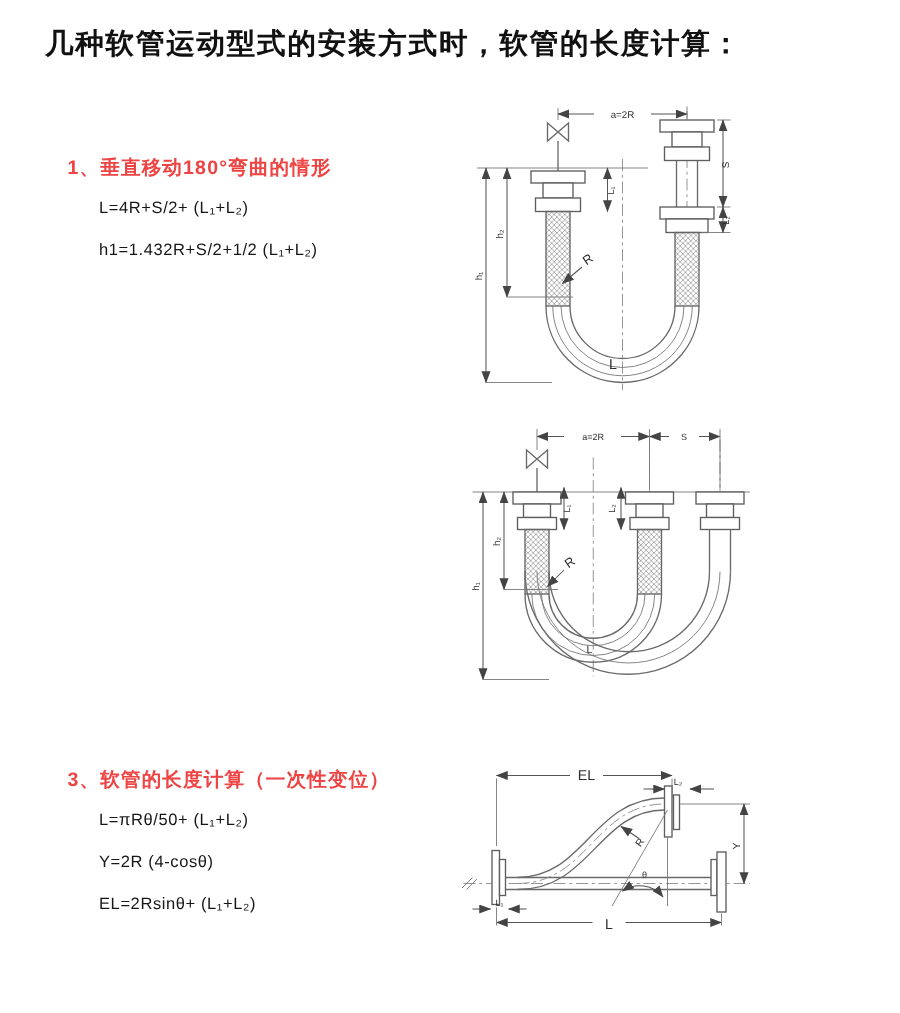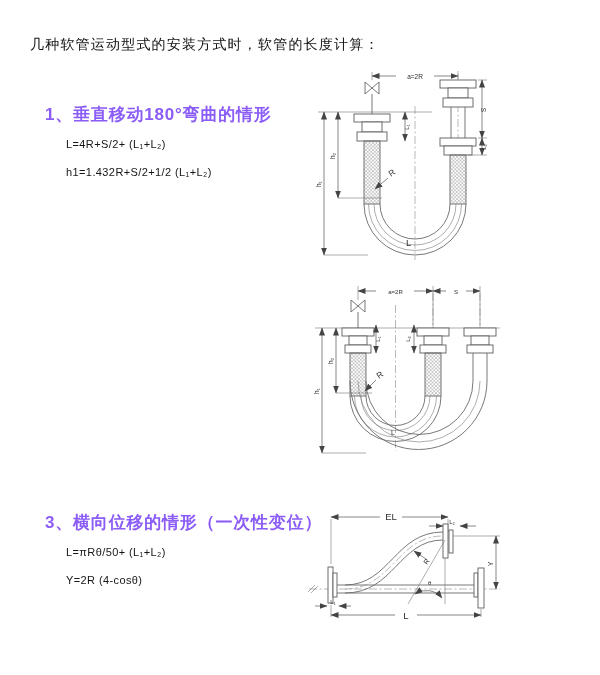--- a/index.html
+++ b/index.html
@@ -1,23 +1,23 @@
 <!DOCTYPE html>
 <html><head>
 <meta charset="utf-8">
 <style>
   html,body{margin:0;padding:0;}
   body{width:600px;height:675px;background:#ffffff;position:relative;overflow:hidden;
        font-family:"Liberation Sans","DejaVu Sans",sans-serif;color:#1c1c1c;}
   .page{position:absolute;inset:0;background:#fff;}
-  .page-title{position:absolute;left:30px;top:36px;font-size:14px;font-weight:400;
+  .page-title{position:absolute;left:30px;top:16px;font-size:19px;font-weight:700;
               letter-spacing:1.2px;margin:0;color:#111;}
   .section{position:absolute;left:45px;}
   #sec1{top:103px;} #sec2{top:298px;} #sec3{top:511px;}
-  .heading{font-size:17px;font-weight:600;letter-spacing:0.8px;color:#8b5cf6;margin-bottom:4px;}
+  .heading{font-size:13px;font-weight:600;letter-spacing:0.8px;color:#ef4444;margin-bottom:4px;}
   .formula{font-size:11px;font-weight:400;letter-spacing:0.4px;line-height:28px;
            padding-left:21px;color:#161616;white-space:nowrap;}
   svg.diagram{position:absolute;overflow:visible;}
   #dia1{left:310px;top:66px;} #dia2{left:310px;top:281px;} #dia3{left:295px;top:502px;}
   svg .ln{stroke:#6a6a6a;stroke-width:0.9;fill:none;}
   svg .thin{stroke:#777;stroke-width:0.6;fill:none;}
   svg .dim{stroke:#555;stroke-width:0.7;fill:none;}
   svg .cl{stroke:#8a8a8a;stroke-width:0.6;fill:none;stroke-dasharray:8 2.5 2 2.5;}
   svg .hose{fill:url(#hatch);stroke:#666;stroke-width:0.9;}
   svg .fit{fill:#fff;stroke:#5e5e5e;stroke-width:0.9;}
@@ -211,23 +211,24 @@
 
     <g>
       <line class="dim" x1="66" y1="99" x2="55" y2="110" marker-end="url(#arr)"></line>
       <text class="t8" x="69" y="98" transform="rotate(-35 69 98)">R</text>
     </g>
 
     <text class="t7" x="81" y="154">L</text>
   </svg>
 
   <div class="section" id="sec3">
-    <div class="heading"><span>3、</span><span>横向位移的情形（一次性变位）</span></div>
+    <div class="heading"><span>3、</span><span>软管的长度计算（一次性变位）</span></div>
     <div class="formula">L=πRθ/50+ (L₁+L₂)</div>
     <div class="formula">Y=2R (4-cosθ)</div>
+    <div class="formula">EL=2Rsinθ+ (L₁+L₂)</div>
   </div>
 
   <svg id="dia3" class="diagram" width="300" height="140" viewBox="0 0 300 140">
 
     <g>
       <line class="cl" x1="14" y1="87" x2="205" y2="87"></line>
       <path class="thin" d="M13,90 L20,83 M16,91 L23,84"></path>
     </g>
 
     <g>

